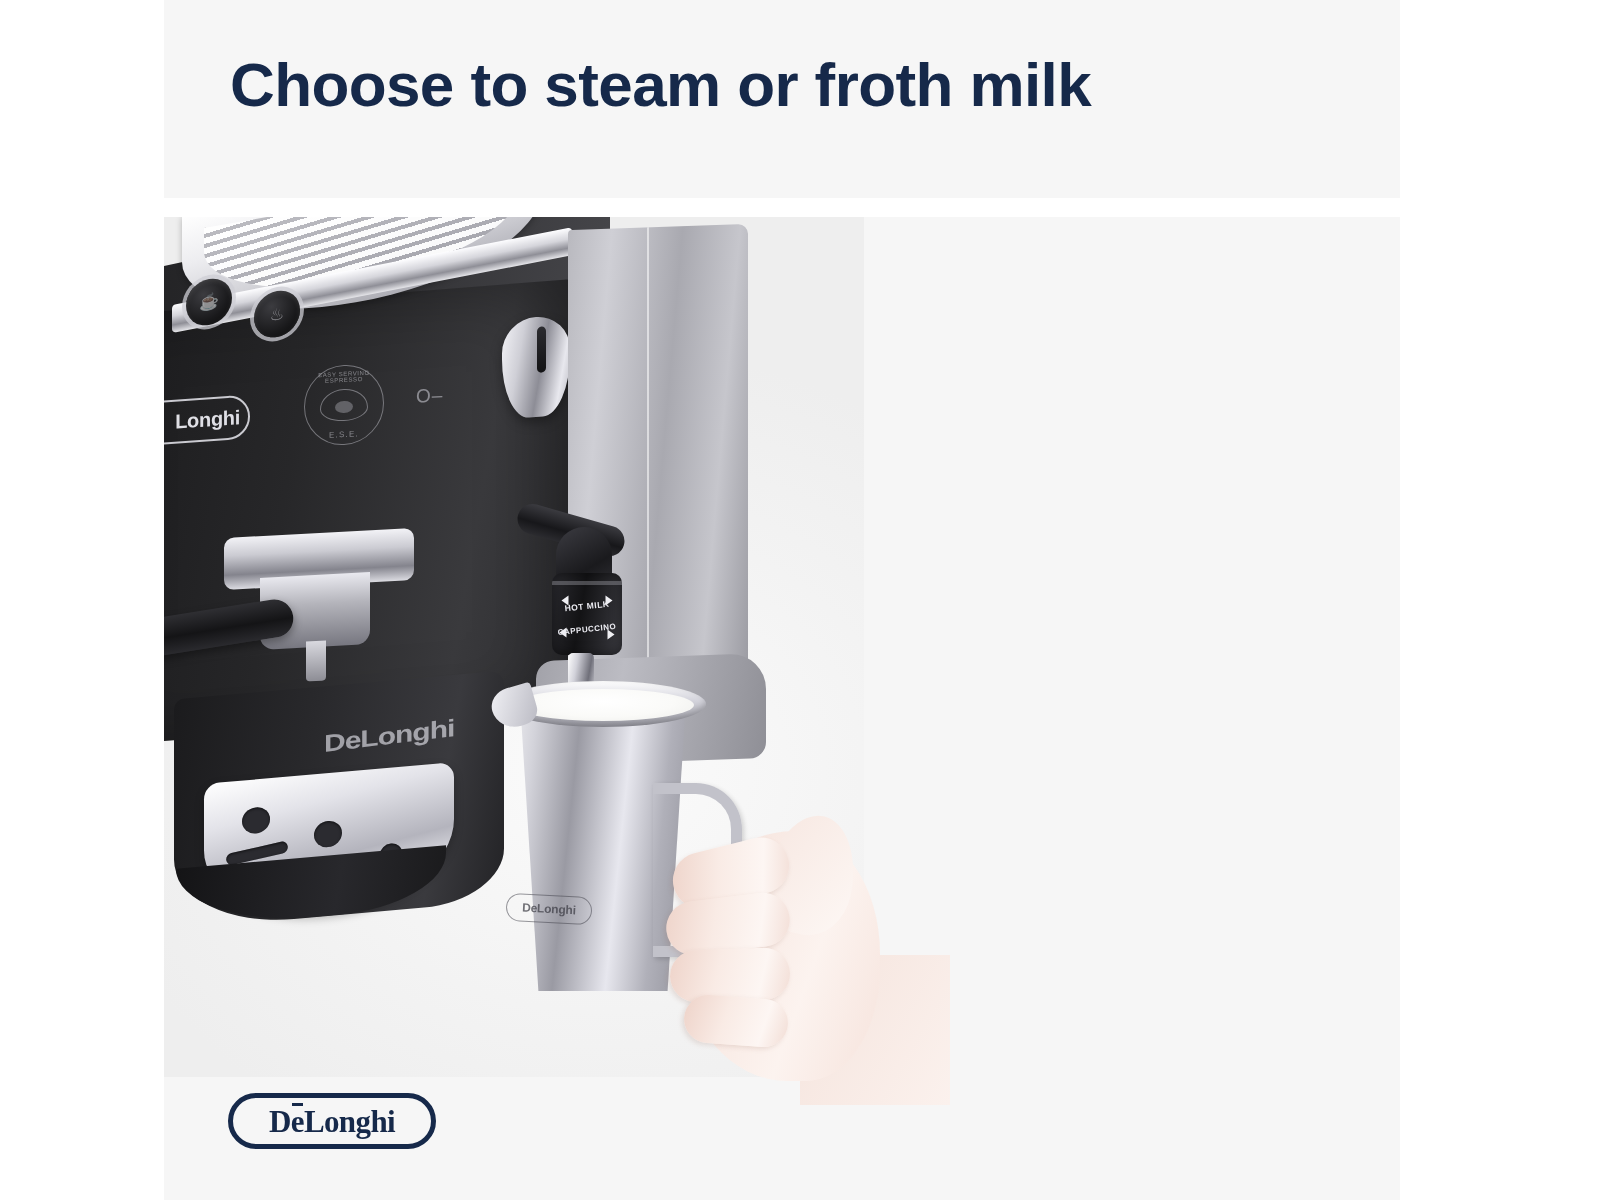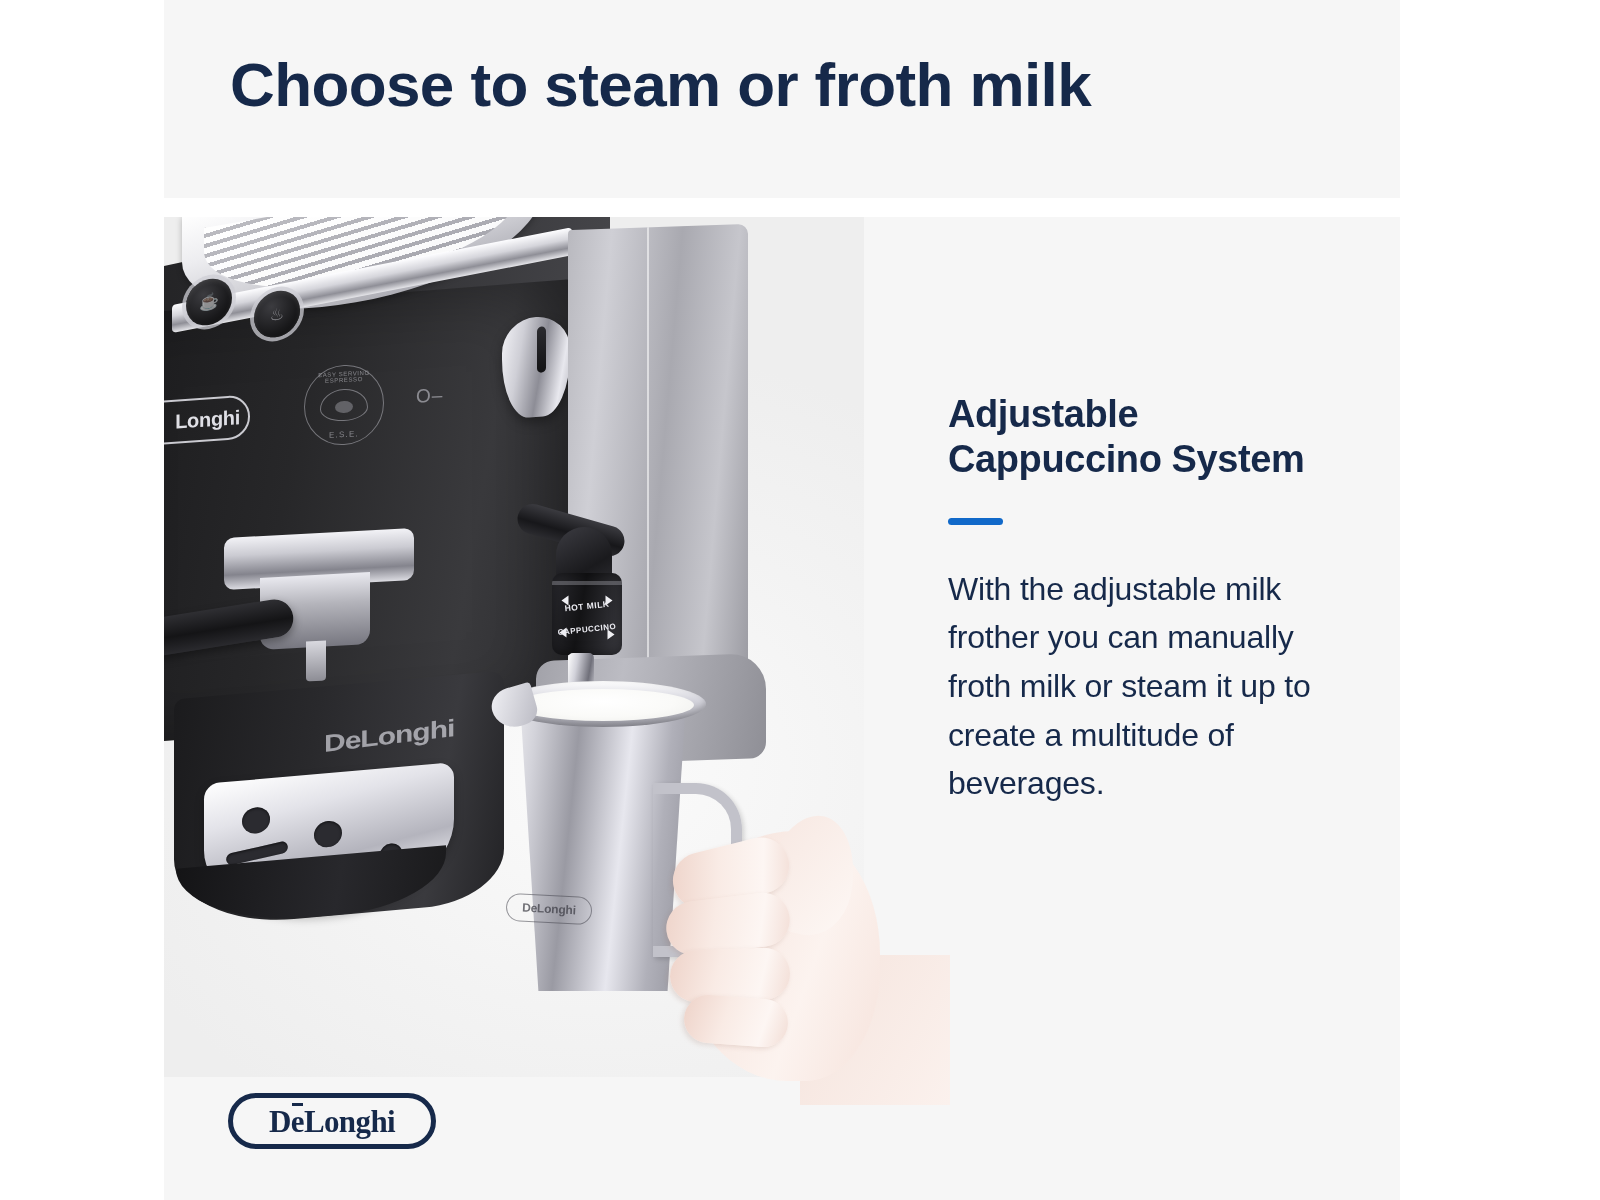--- a/index.html
+++ b/index.html
@@ -752,24 +752,19 @@
         <div class="wrist"></div>
         <div class="palm"></div>
         <div class="thumb"></div>
         <div class="finger f1"></div>
         <div class="finger f2"></div>
         <div class="finger f3"></div>
         <div class="finger f4"></div>
       </div>
     </div>
 
-    <div class="textcol">
-      <h2 class="subhead">Adjustable Cappuccino System</h2>
-      <div class="accent-rule"></div>
-      <p class="bodytext">With the adjustable milk frother you can manually froth milk or steam it up to create a multitude of beverages.</p>
-    </div>
 
     <div class="footer-logo">
       <span><span>D</span><span class="macron">e</span><span>Longhi</span></span>
     </div>
 
   </div>
 </div>
 
 </body></html>

